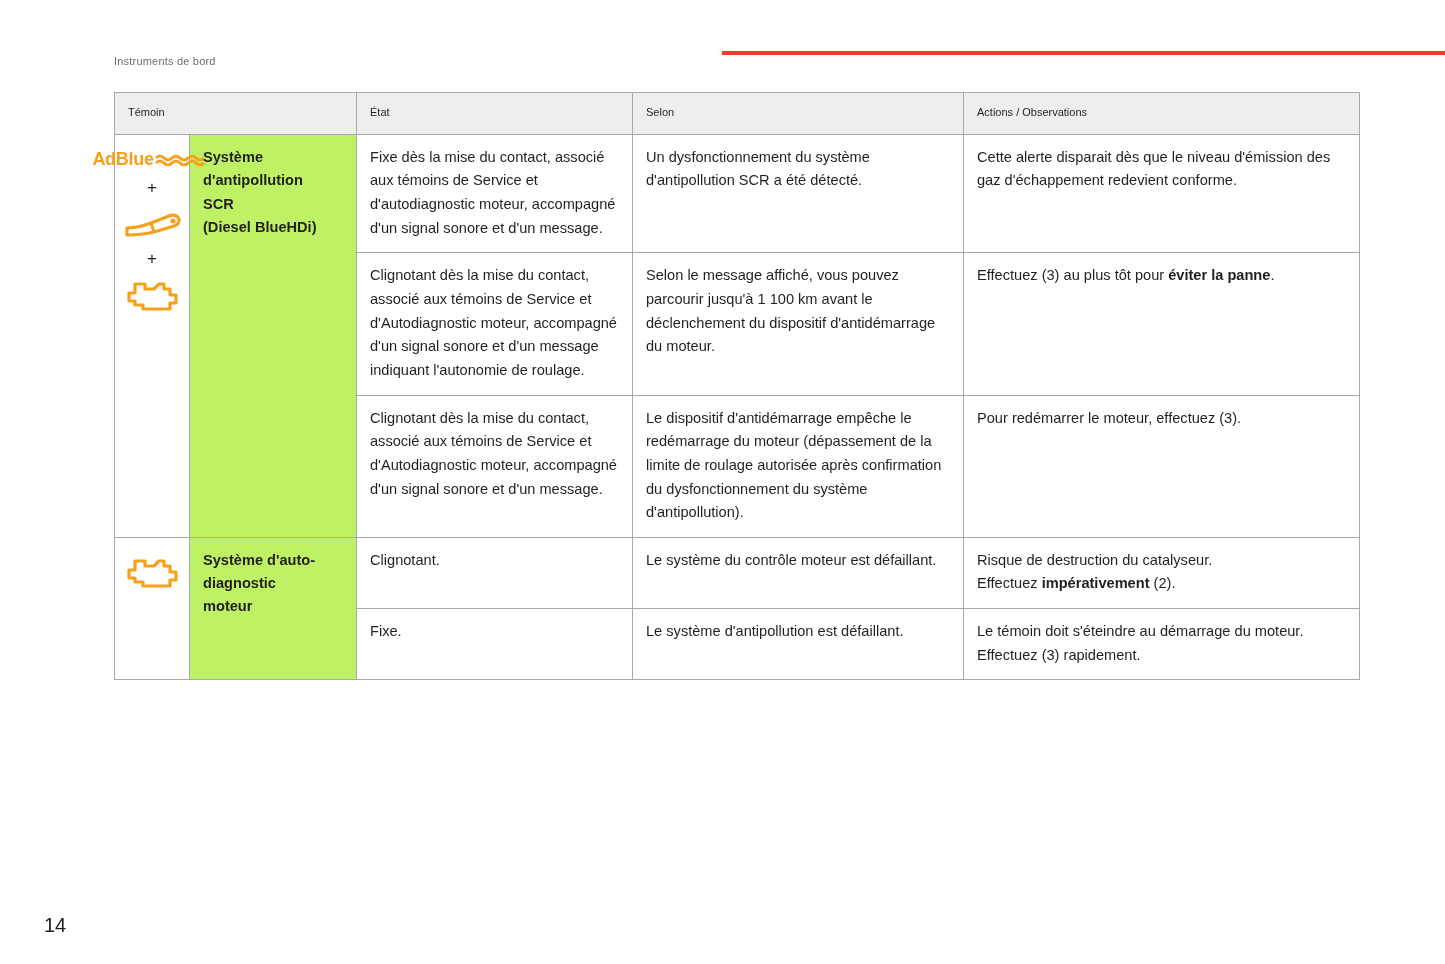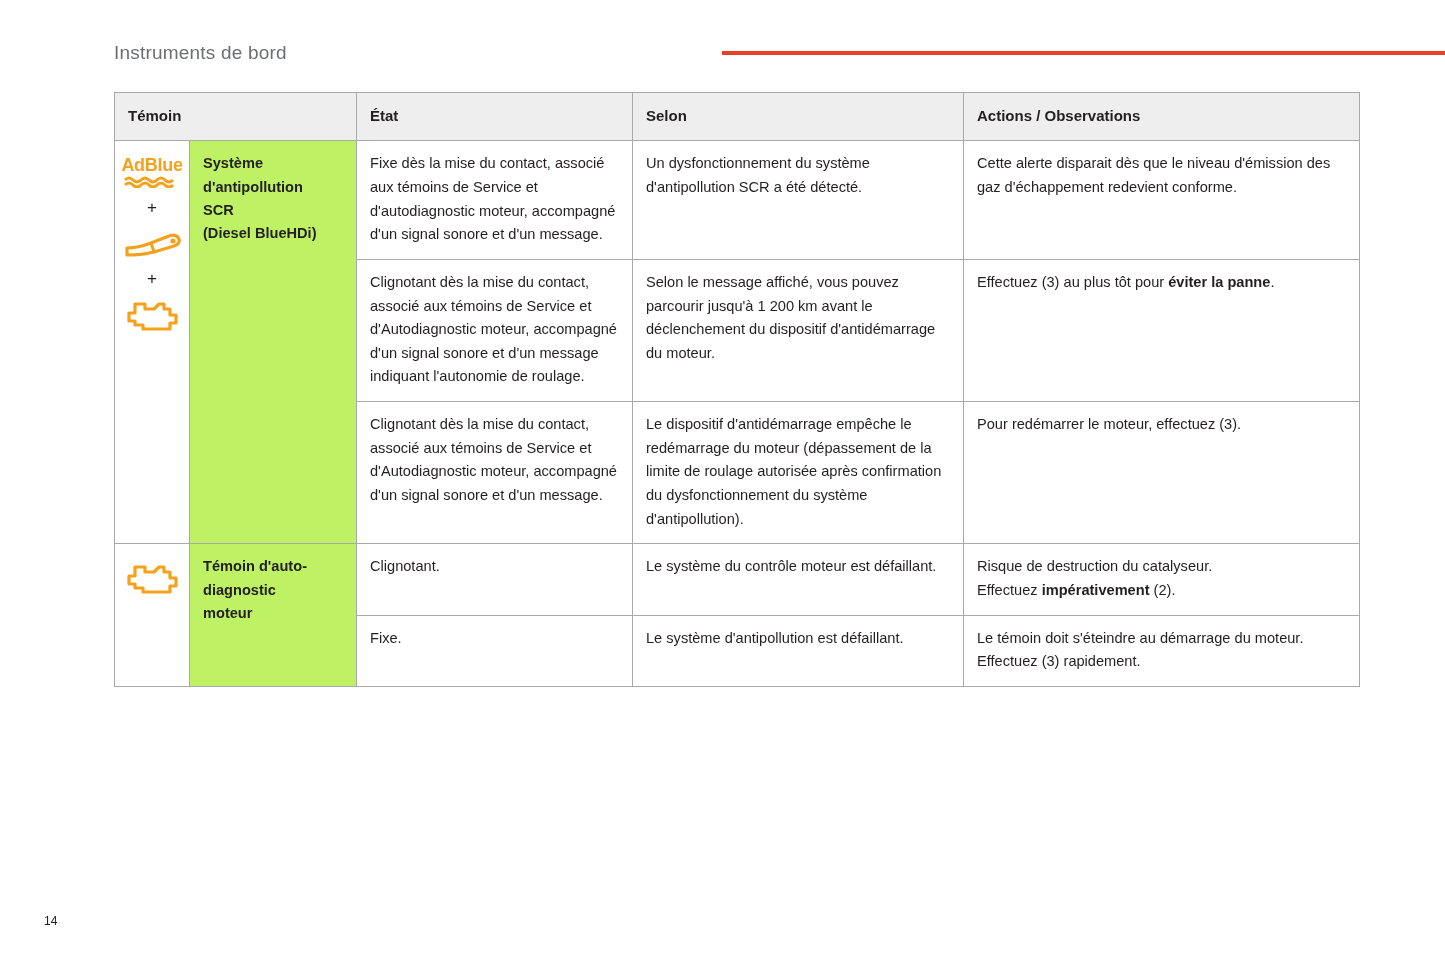--- a/index.html
+++ b/index.html
@@ -20,22 +20,22 @@
   .page-header {
     position: absolute;
     top: 38px;
     left: 0;
     width: 100%;
     height: 30px;
   }
   .header-title {
     position: absolute;
     left: 114px;
-    top: 4px;
-    font-size: 19px;
+    top: 17px;
+    font-size: 11px;
     color: #6d6e71;
     letter-spacing: 0.2px;
   }
   .header-rule {
     position: absolute;
     left: 722px;
     right: 0;
     top: 13px;
     height: 4px;
     background: #e8412a;
@@ -56,22 +56,22 @@
     line-height: 1.62;
   }
   table.manual td, table.manual th {
     border: 1px solid #a7a9ac;
     vertical-align: top;
     padding: 11px 13px 12px 13px;
     text-align: left;
   }
   thead th {
     background: #eeeeee;
-    font-weight: bold;
-    font-size: 15px;
+    font-weight: normal;
+    font-size: 11px;
     padding-top: 12px;
     padding-bottom: 13px;
     color: #231f20;
     margin-left: 44px;
   }
   .col-temoin   { width: 75px; }
   .col-label    { width: 167px; }
   .col-etat     { width: 276px; }
   .col-cause    { width: 331px; }
   .col-actions  { width: 396px; }
@@ -92,21 +92,20 @@
   
   .icon-stack {
     display: flex;
     flex-direction: column;
     align-items: center;
     gap: 2px;
     padding-top: 4px;
   }
   .adblue-icon {
     display: flex;
-    flex-direction: column;
     align-items: center;
     line-height: 1;
   }
   .adblue-word {
     color: #f5a11c;
     font-weight: bold;
     font-size: 18px;
     letter-spacing: -0.3px;
   }
   .adblue-waves { margin-top: 1px; }
@@ -116,21 +115,21 @@
     line-height: 1;
     margin: 9px 0 7px 0;
   }
   .svg-icon { display: block; }
 
   
   .page-number {
     position: absolute;
     left: 44px;
     top: 914px;
-    font-size: 12px;
+    font-size: 20px;
     color: #231f20;
   }
 </style>
 </head>
 <body>
 
 <div class="page-header">
   <div class="header-title">Instruments de bord</div>
   <div class="header-rule"></div>
 </div>
@@ -185,40 +184,40 @@
           <div>d'antipollution</div>
           <div>SCR</div>
           <div>(Diesel BlueHDi)</div>
         </td>
         <td class="body-cell">Fixe dès la mise du contact, associé aux témoins de Service et d'autodiagnostic moteur, accompagné d'un signal sonore et d'un message.</td>
         <td class="body-cell">Un dysfonctionnement du système d'antipollution SCR a été détecté.</td>
         <td class="body-cell">Cette alerte disparait dès que le niveau d'émission des gaz d'échappement redevient conforme.</td>
       </tr>
       <tr>
         <td class="body-cell">Clignotant dès la mise du contact, associé aux témoins de Service et d'Autodiagnostic moteur, accompagné d'un signal sonore et d'un message indiquant l'autonomie de roulage.</td>
-        <td class="body-cell">Selon le message affiché, vous pouvez parcourir jusqu'à 1 200 km avant le déclenchement du dispositif d'antidémarrage du moteur.</td>
+        <td class="body-cell">Selon le message affiché, vous pouvez parcourir jusqu'à 1 100 km avant le déclenchement du dispositif d'antidémarrage du moteur.</td>
         <td class="body-cell">Effectuez (3) au plus tôt pour <b>éviter la panne</b>.</td>
       </tr>
       <tr>
         <td class="body-cell">Clignotant dès la mise du contact, associé aux témoins de Service et d'Autodiagnostic moteur, accompagné d'un signal sonore et d'un message.</td>
         <td class="body-cell">Le dispositif d'antidémarrage empêche le redémarrage du moteur (dépassement de la limite de roulage autorisée après confirmation du dysfonctionnement du système d'antipollution).</td>
         <td class="body-cell">Pour redémarrer le moteur, effectuez (3).</td>
       </tr>
 
       <tr>
         <td class="icon-cell" rowspan="2">
           <div class="icon-stack">
             <svg class="svg-icon" width="58" height="40" viewBox="0 0 58 40">
               <path d="M12 13 L12 8 L22 8 L22 13 L31 13 L36 8 L41 8 L41 13 L47 13 L47 19 L53 19 L53 27 L47 27 L47 33
                        L26 33 L20 33 L20 29 L12 29 L12 25 L6 25 L6 17 L12 17 Z" fill="none" stroke="#f5a11c" stroke-width="3.2" stroke-linejoin="round"></path>
             </svg>
           </div>
         </td>
         <td class="label-cell" rowspan="2">
-          <div>Témoin d'auto-</div>
+          <div>Système d'auto-</div>
           <div>diagnostic</div>
           <div>moteur</div>
         </td>
         <td class="body-cell">Clignotant.</td>
         <td class="body-cell">Le système du contrôle moteur est défaillant.</td>
         <td class="body-cell">Risque de destruction du catalyseur.<br>Effectuez <b>impérativement</b> (2).</td>
       </tr>
       <tr>
         <td class="body-cell">Fixe.</td>
         <td class="body-cell">Le système d'antipollution est défaillant.</td>

